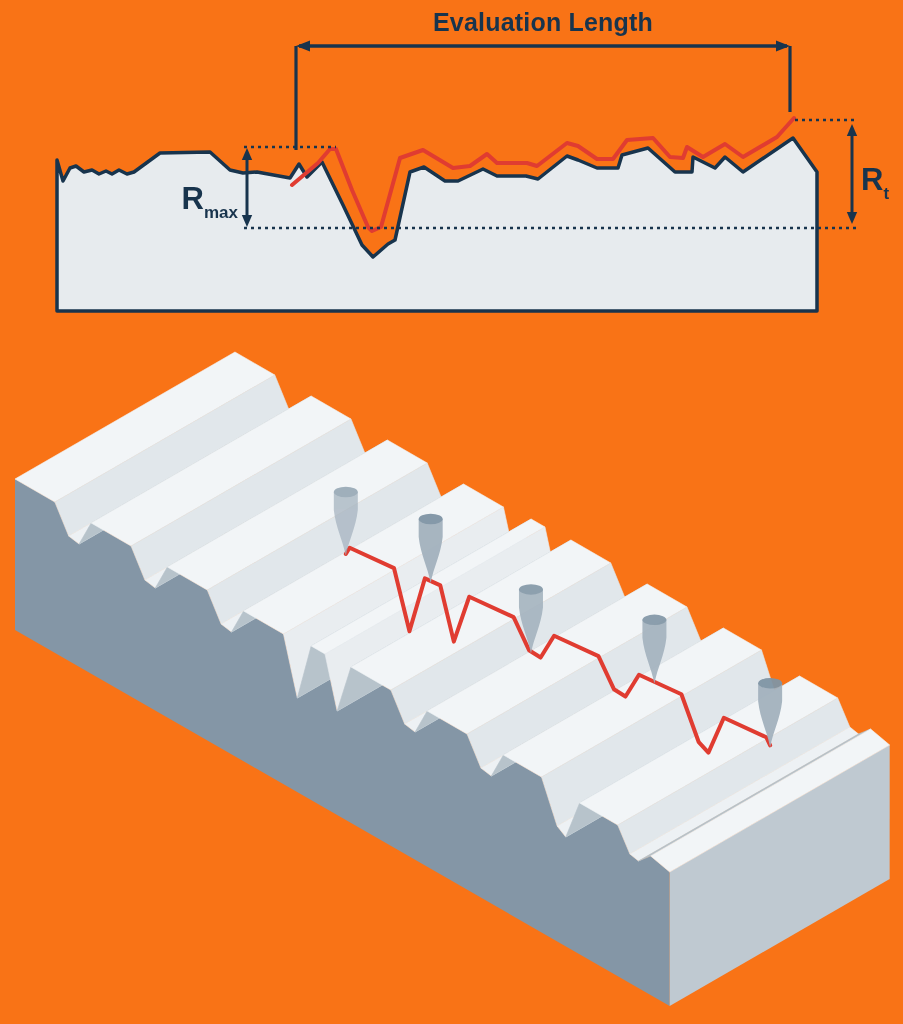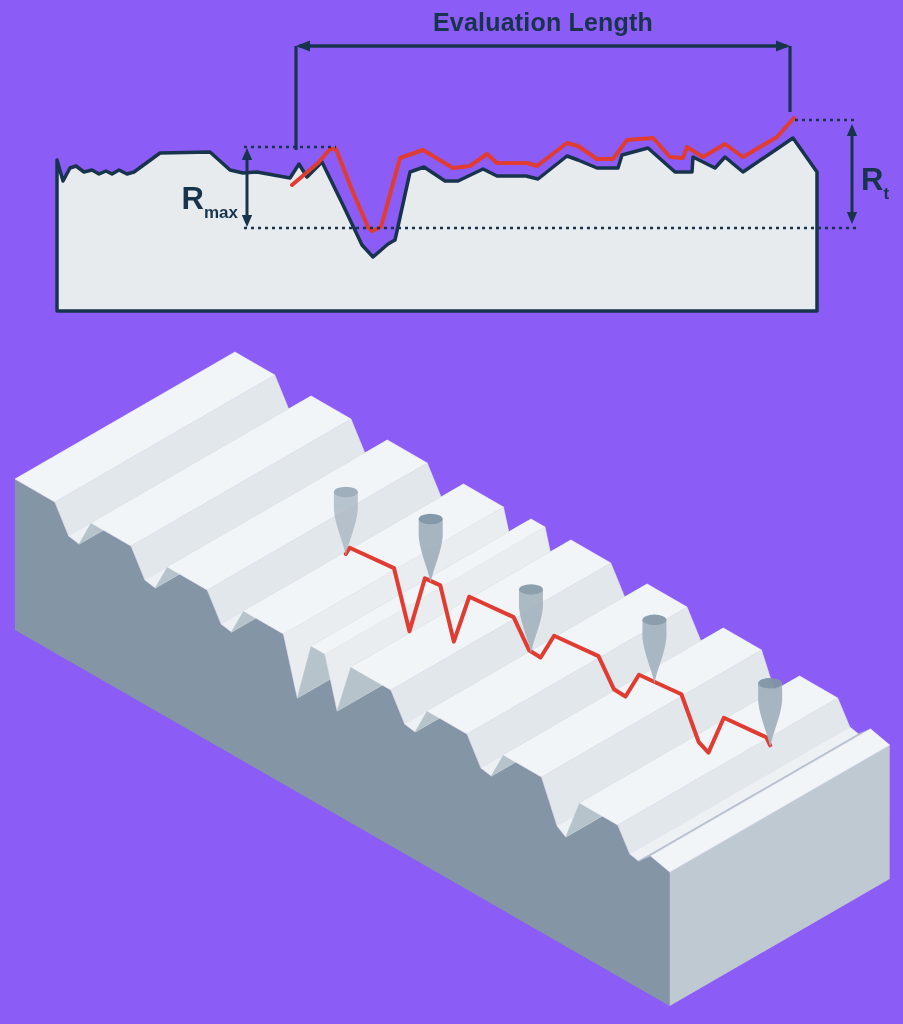--- a/index.html
+++ b/index.html
@@ -1,16 +1,16 @@
 <!DOCTYPE html>
 <html><head>
 <meta charset="utf-8">
 <style>
   html,body{margin:0;padding:0;background:#ffffff;}
-  #stage{position:relative;width:903px;height:1024px;background:#8b5cf6;overflow:hidden;
+  #stage{position:relative;width:903px;height:1024px;background:#f97316;overflow:hidden;
          font-family:"Liberation Sans", sans-serif;}
   svg{display:block;}
   text{font-family:"Liberation Sans", sans-serif;font-weight:700;}
   .title-text{font-size:25px;letter-spacing:0.2px;}
   .dim-text{font-size:31px;}
   .dim-sub{font-size:17px;}
 </style>
 </head>
 <body>
 

